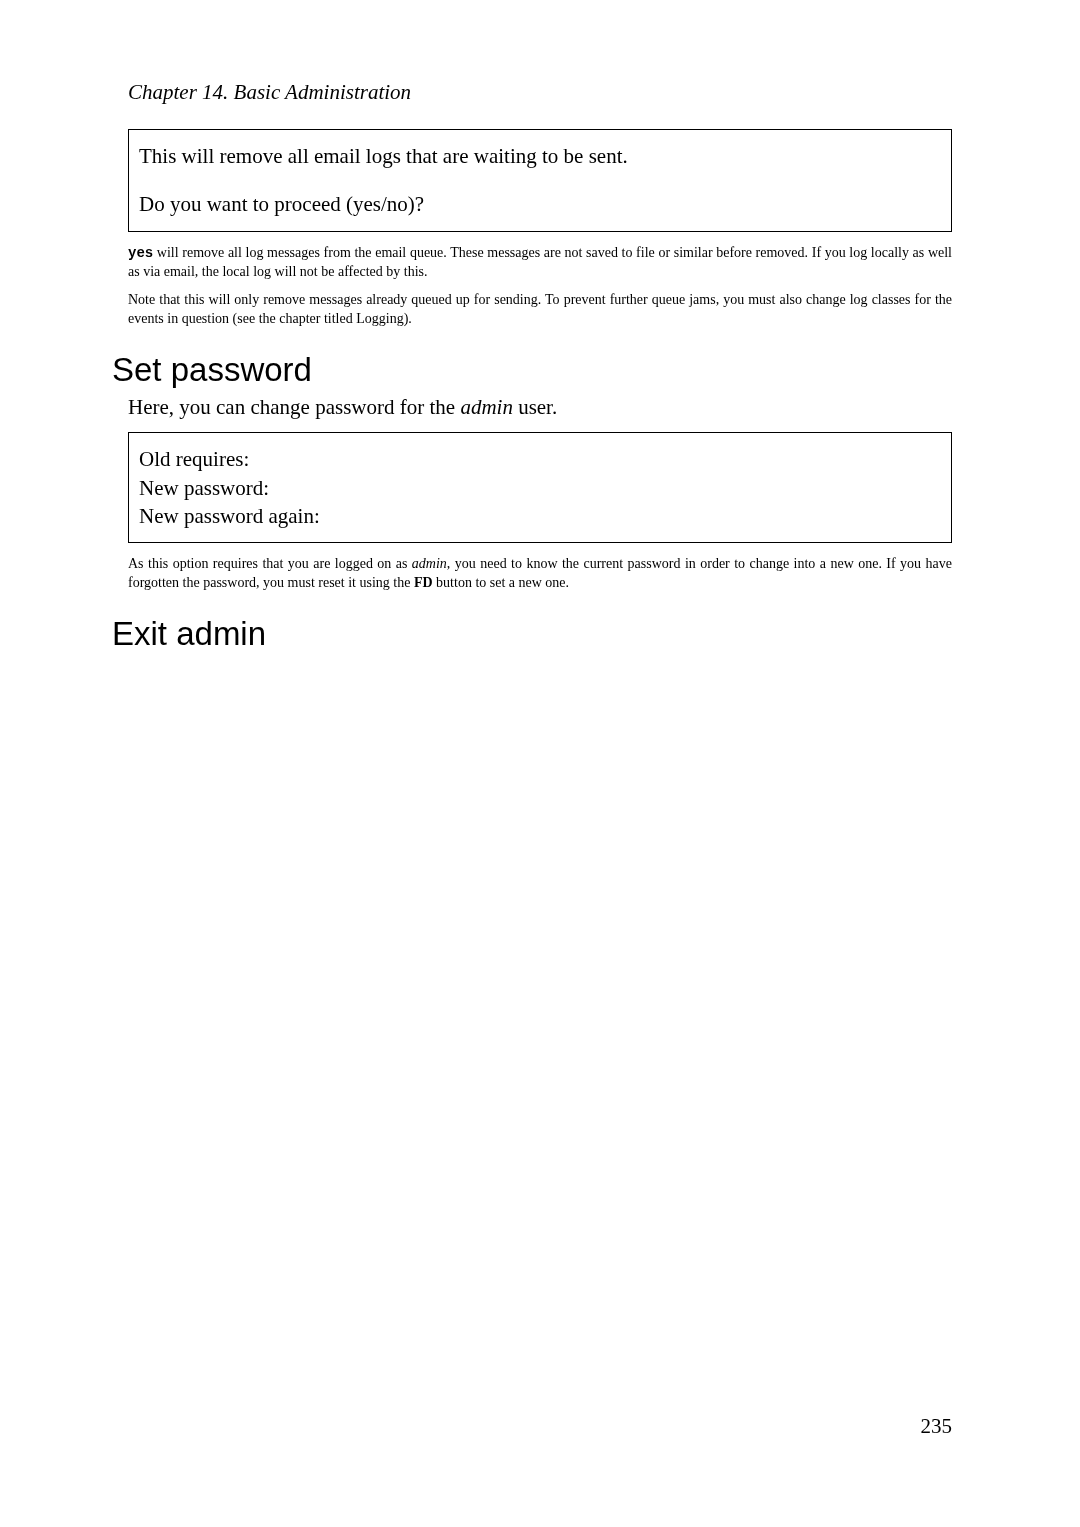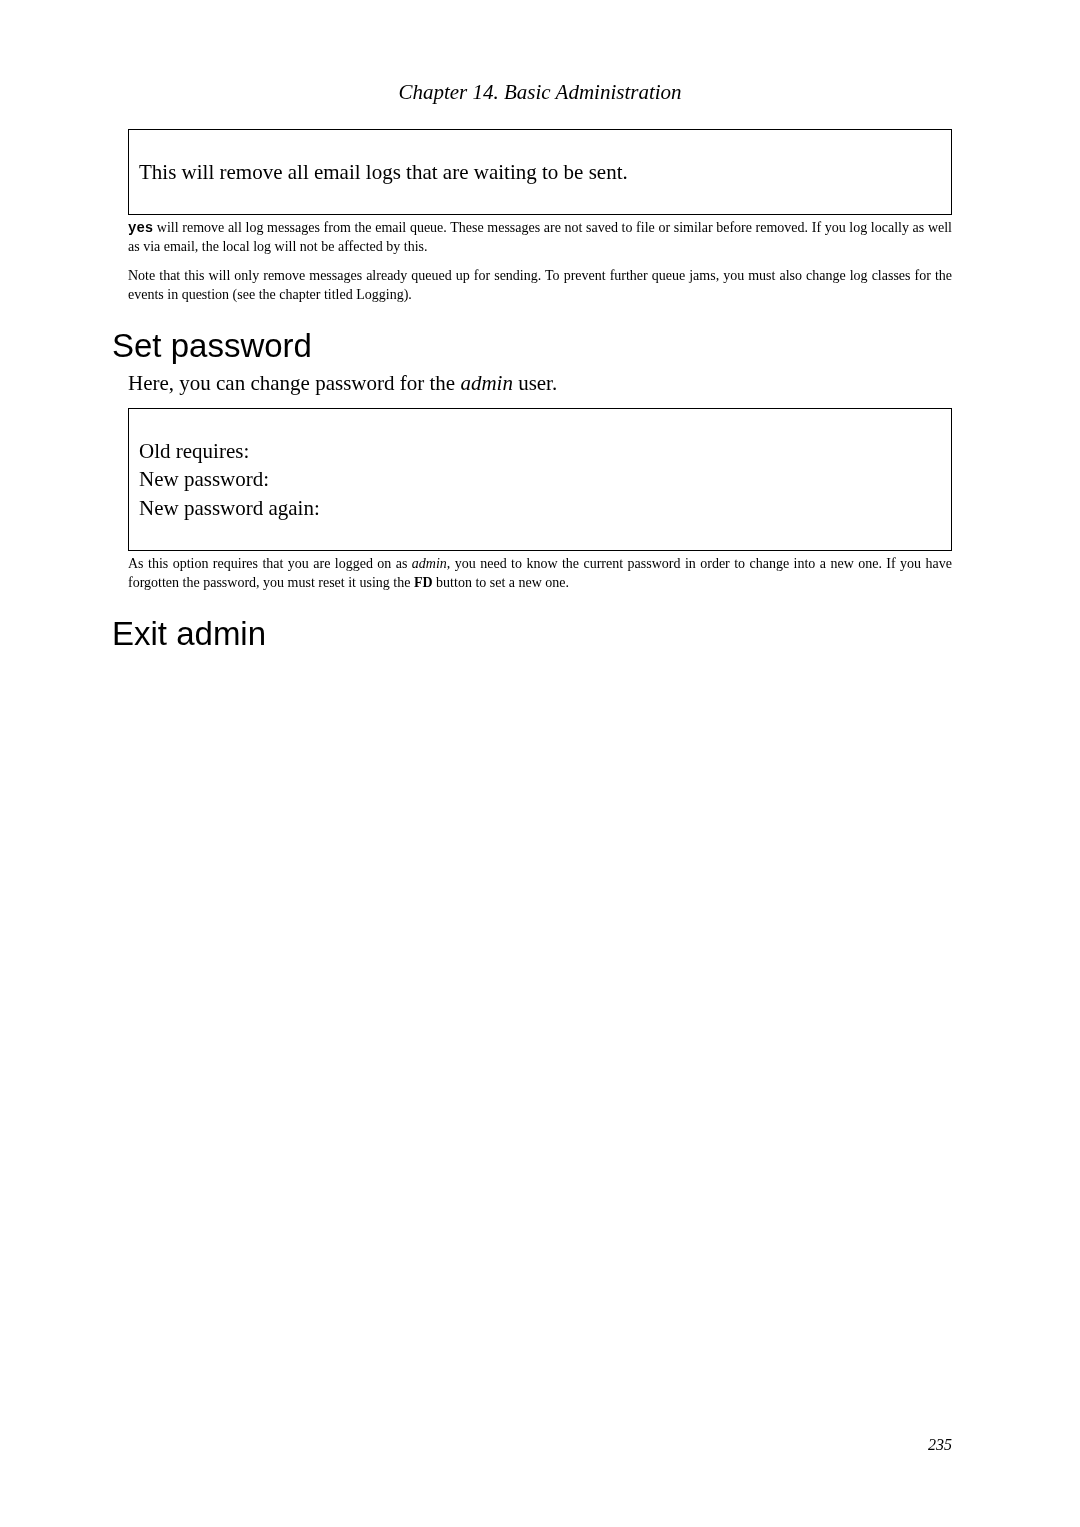--- a/index.html
+++ b/index.html
@@ -11,29 +11,29 @@
       width: 1080px;
       height: 1527px;
       background: white;
       font-family: Georgia, 'Times New Roman', serif;
       position: relative;
     }
     .page {
       padding: 80px 128px 0 128px;
     }
     .header {
-      text-align: center;
+      text-align: left;
       font-style: italic;
       font-size: 21px;
       margin-bottom: 24px;
     }
     .boxed {
       border: 1.5px solid #000;
-      padding: 28px 10px;
-      margin-bottom: 4px;
+      padding: 12px 10px;
+      margin-bottom: 12px;
     }
     .boxed p {
       font-size: 21px;
       line-height: 1.35;
       margin-bottom: 20px;
     }
     .boxed p:last-child {
       margin-bottom: 0;
     }
     .para {
@@ -63,34 +63,34 @@
     }
     .bold {
       font-weight: bold;
     }
     .pwd-box-line {
       font-size: 21px;
       line-height: 1.35;
     }
     .page-number {
       position: absolute;
-      bottom: 73px;
+      bottom: 88px;
       right: 128px;
-      font-style: italic;
-      font-size: 16px;
+      font-size: 21px;
     }
   </style>
 </head>
 <body>
 
 <div class="page">
   <div class="header">Chapter 14. Basic Administration</div>
 
   <div class="boxed">
     <p>This will remove all email logs that are waiting to be sent.</p>
+    <p>Do you want to proceed (yes/no)?</p>
   </div>
 
   <p class="para">
     <span class="mono">yes</span><span> will remove all log messages from the email queue. These messages are not saved to file or similar before removed. If you log locally as well as via email, the local log will not be affected by this.</span>
   </p>
 
   <p class="para">Note that this will only remove messages already queued up for sending. To prevent further queue jams, you must also change log classes for the events in question (see the chapter titled Logging).</p>
 
 
   <h2 class="section-title">Set password</h2>

